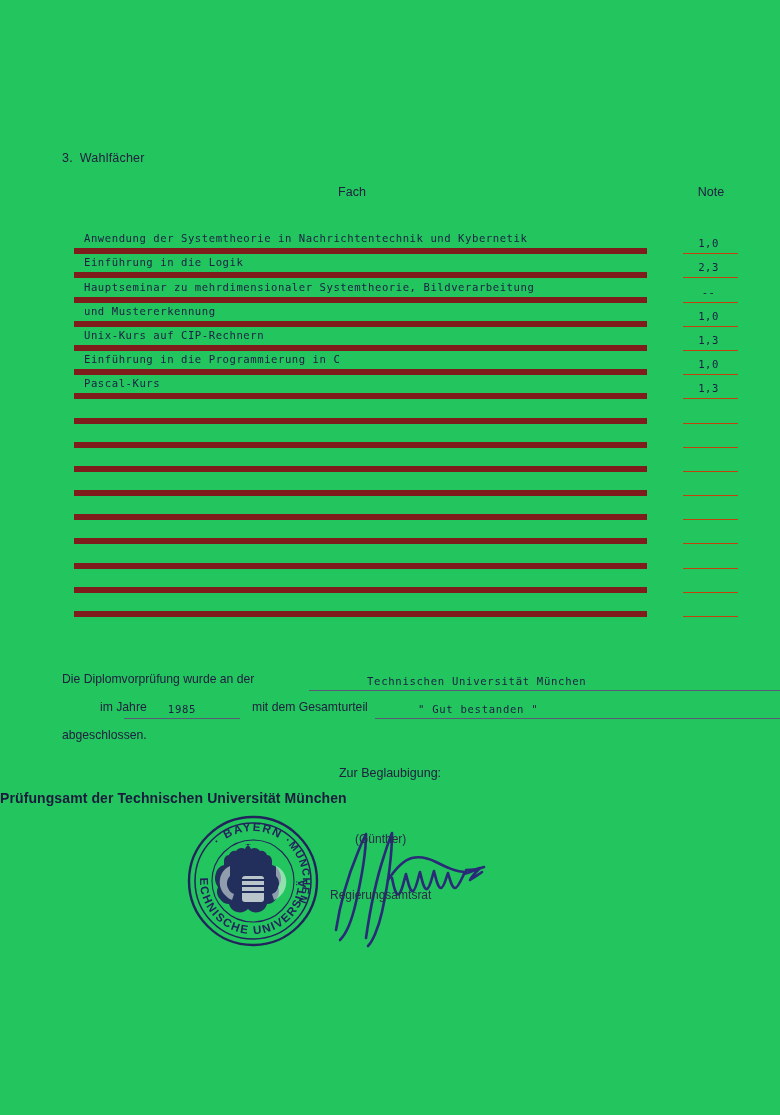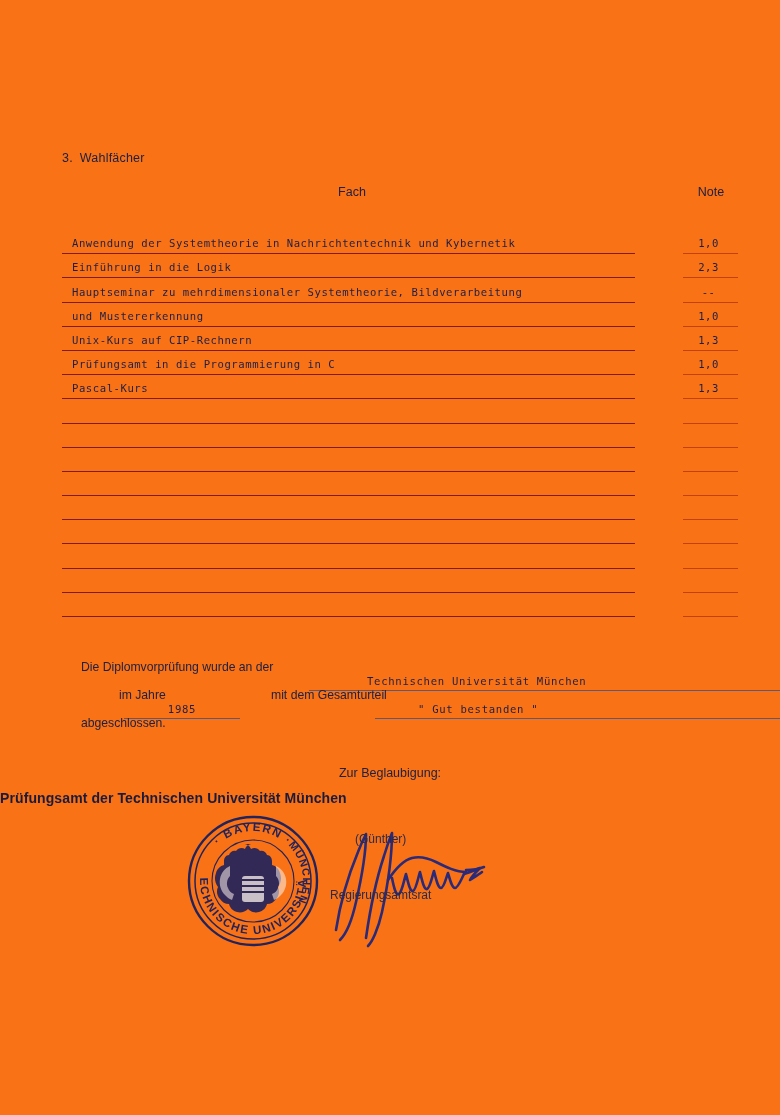--- a/index.html
+++ b/index.html
@@ -12,21 +12,21 @@
     height: 1115px;
     position: relative;
     font-family: "Liberation Sans", sans-serif;
     color: #1c1c3c;
     overflow: hidden;
   }
 
   .page {
     position: absolute;
     inset: 0;
-    background: #f97316;
+    background: #22c55e;
   }
 
   
   .section-heading {
     position: absolute;
     left: 62px;
     top: 151px;
     font-size: 12.5px;
     letter-spacing: 0.2px;
     color: #20203f;
@@ -60,25 +60,25 @@
     left: 62px;
     top: 230px;
     width: 676px;
   }
   .grade-row {
     position: relative;
     height: 24.2px;
   }
   .subject-cell {
     position: absolute;
-    left: 0;
+    left: 12px;
     top: 0;
     width: 573px;
     height: 100%;
-    border-bottom: 1px solid #7f1d1d;
+    border-bottom: 6px solid #7f1d1d;
     box-sizing: border-box;
   }
   .subject-cell .txt {
     position: absolute;
     left: 10px;
     bottom: 4px;
     font-family: "DejaVu Sans Mono", monospace;
     font-size: 10.6px;
     letter-spacing: 0.55px;
     white-space: nowrap;
@@ -114,22 +114,21 @@
     font-size: 12.2px;
     color: #20203f;
   }
   .closing-line {
     position: relative;
     height: 28px;
   }
   .lbl {
     position: absolute;
     white-space: nowrap;
-    bottom: 17px;
-    margin-left: 19px;
+    bottom: 5px;
   }
   .fill {
     position: absolute;
     bottom: 0;
     border-bottom: 1px solid #5a5a78;
     height: 22px;
   }
   .fill .val {
     position: absolute;
     left: 0;
@@ -265,21 +264,21 @@
       <div class="grade-row">
         <div class="subject-cell">
           <span class="txt">Unix-Kurs auf CIP-Rechnern</span>
         </div>
         <div class="note-cell">
           <span class="txt">1,3</span>
         </div>
       </div>
       <div class="grade-row">
         <div class="subject-cell">
-          <span class="txt">Prüfungsamt in die Programmierung in C</span>
+          <span class="txt">Einführung in die Programmierung in C</span>
         </div>
         <div class="note-cell">
           <span class="txt">1,0</span>
         </div>
       </div>
       <div class="grade-row">
         <div class="subject-cell">
           <span class="txt">Pascal-Kurs</span>
         </div>
         <div class="note-cell">

